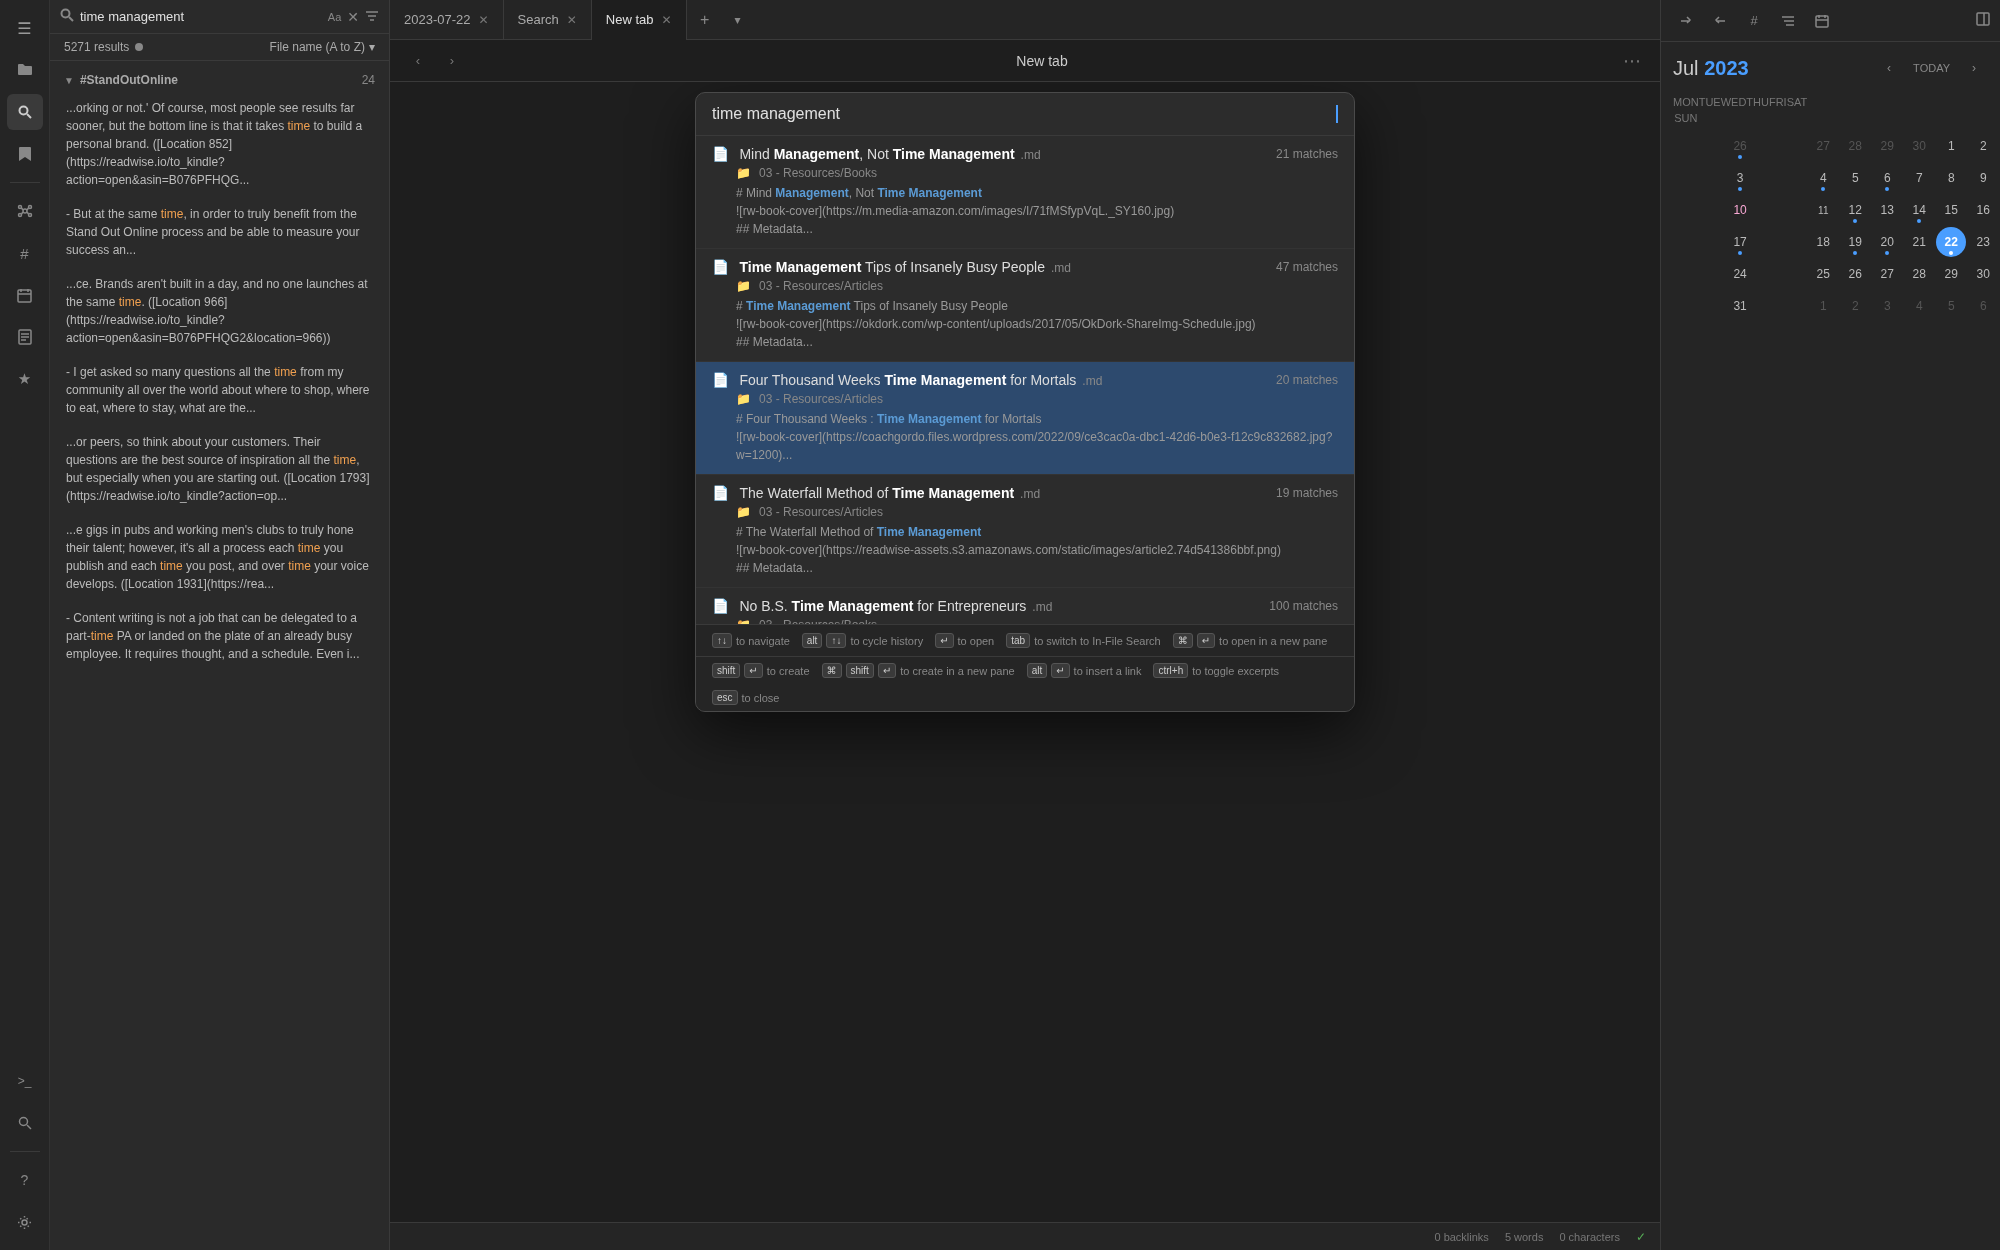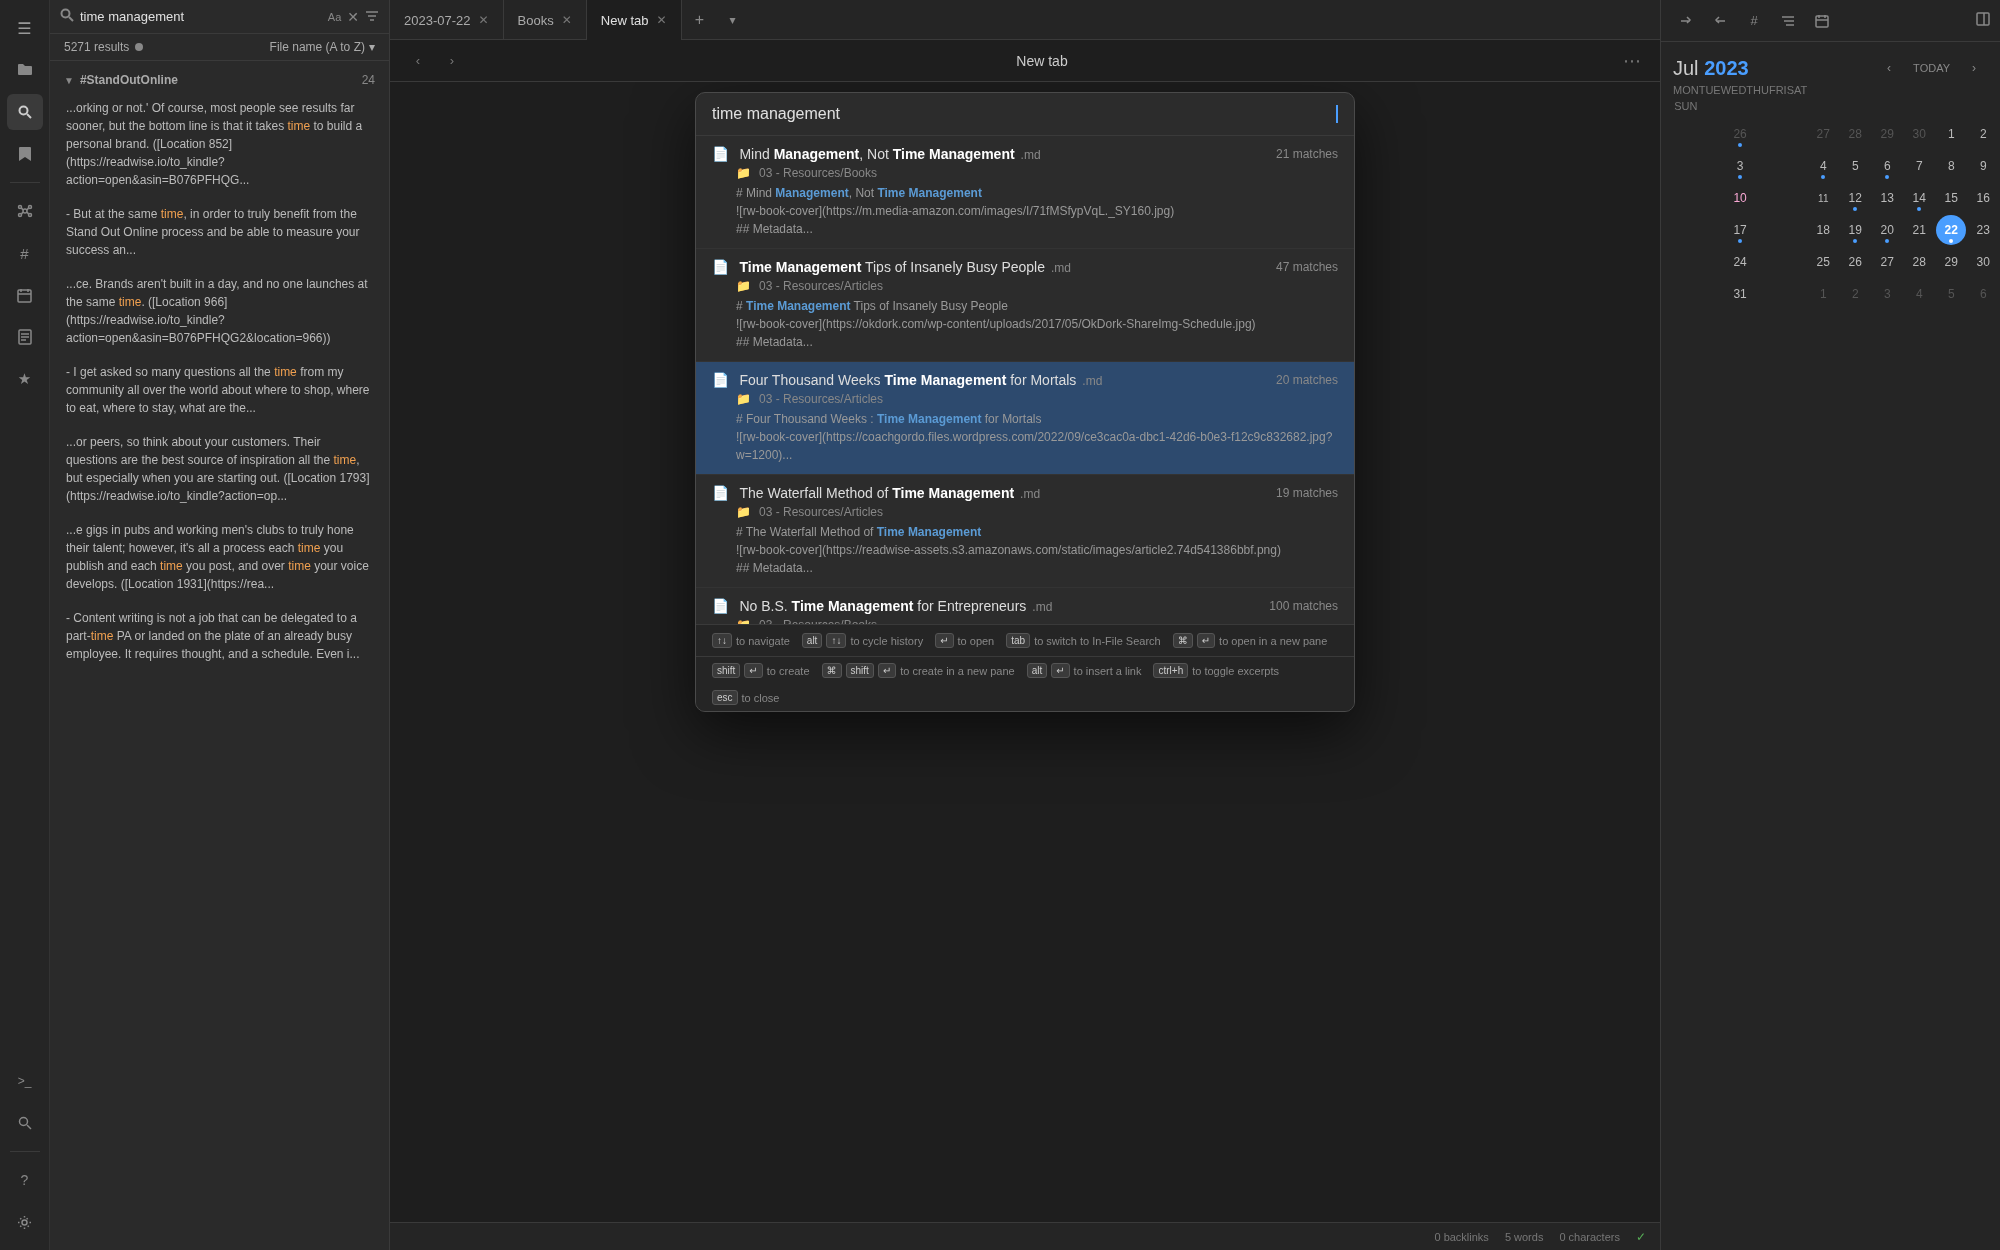--- a/index.html
+++ b/index.html
@@ -206,21 +206,21 @@
       flex: 1;
       display: flex;
       flex-direction: column;
       background: #1e1e1e;
       min-width: 0;
     }
 
     
     .tab-bar {
       display: flex;
-      align-items: flex-start;
+      align-items: center;
       background: #252525;
       border-bottom: 1px solid #3a3a3a;
       height: 40px;
       flex-shrink: 0;
     }
     .tab {
       display: flex;
       align-items: center;
       padding: 0 14px;
       height: 40px;
@@ -510,20 +510,21 @@
 
     
     .calendar {
       padding: 12px;
       flex-shrink: 0;
     }
     .cal-header {
       display: flex;
       align-items: center;
       justify-content: space-between;
+      margin-bottom: 12px;
     }
     .cal-month-year {
       font-size: 20px;
       color: #e0e0e0;
       font-weight: 300;
     }
     .cal-month-year span {
       color: #4a9eff;
       font-weight: 600;
     }
@@ -726,21 +727,21 @@
 </div>
 
 <div class="main-area">
 
   <div class="tab-bar">
     <div class="tab">
       <span>2023-07-22</span>
       <span class="tab-close">✕</span>
     </div>
     <div class="tab">
-      <span>Books</span>
+      <span>Search</span>
       <span class="tab-close">✕</span>
     </div>
     <div class="tab active">
       <span>New tab</span>
       <span class="tab-close">✕</span>
     </div>
     <div class="tab-add">+</div>
     <div class="tab-overflow">▾</div>
   </div>
 

